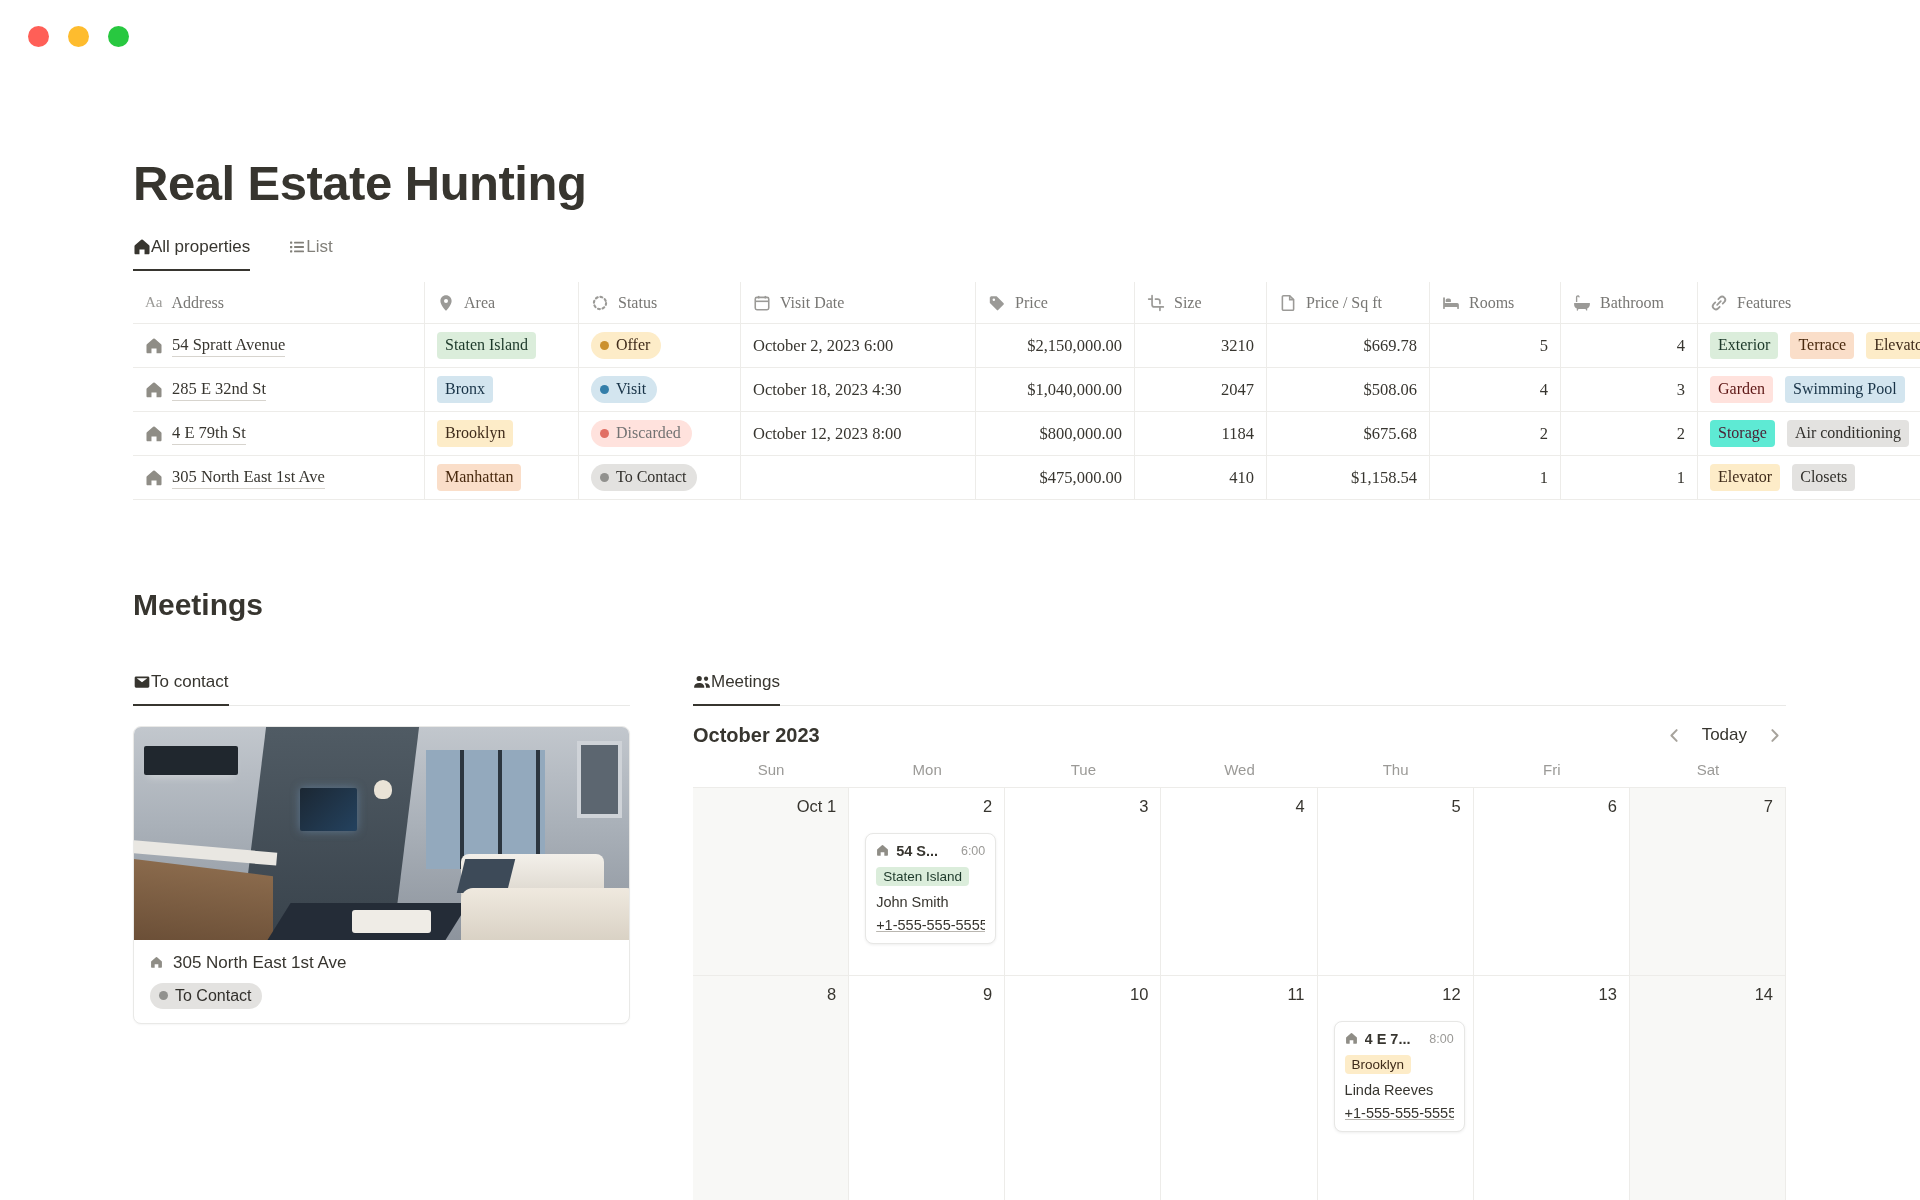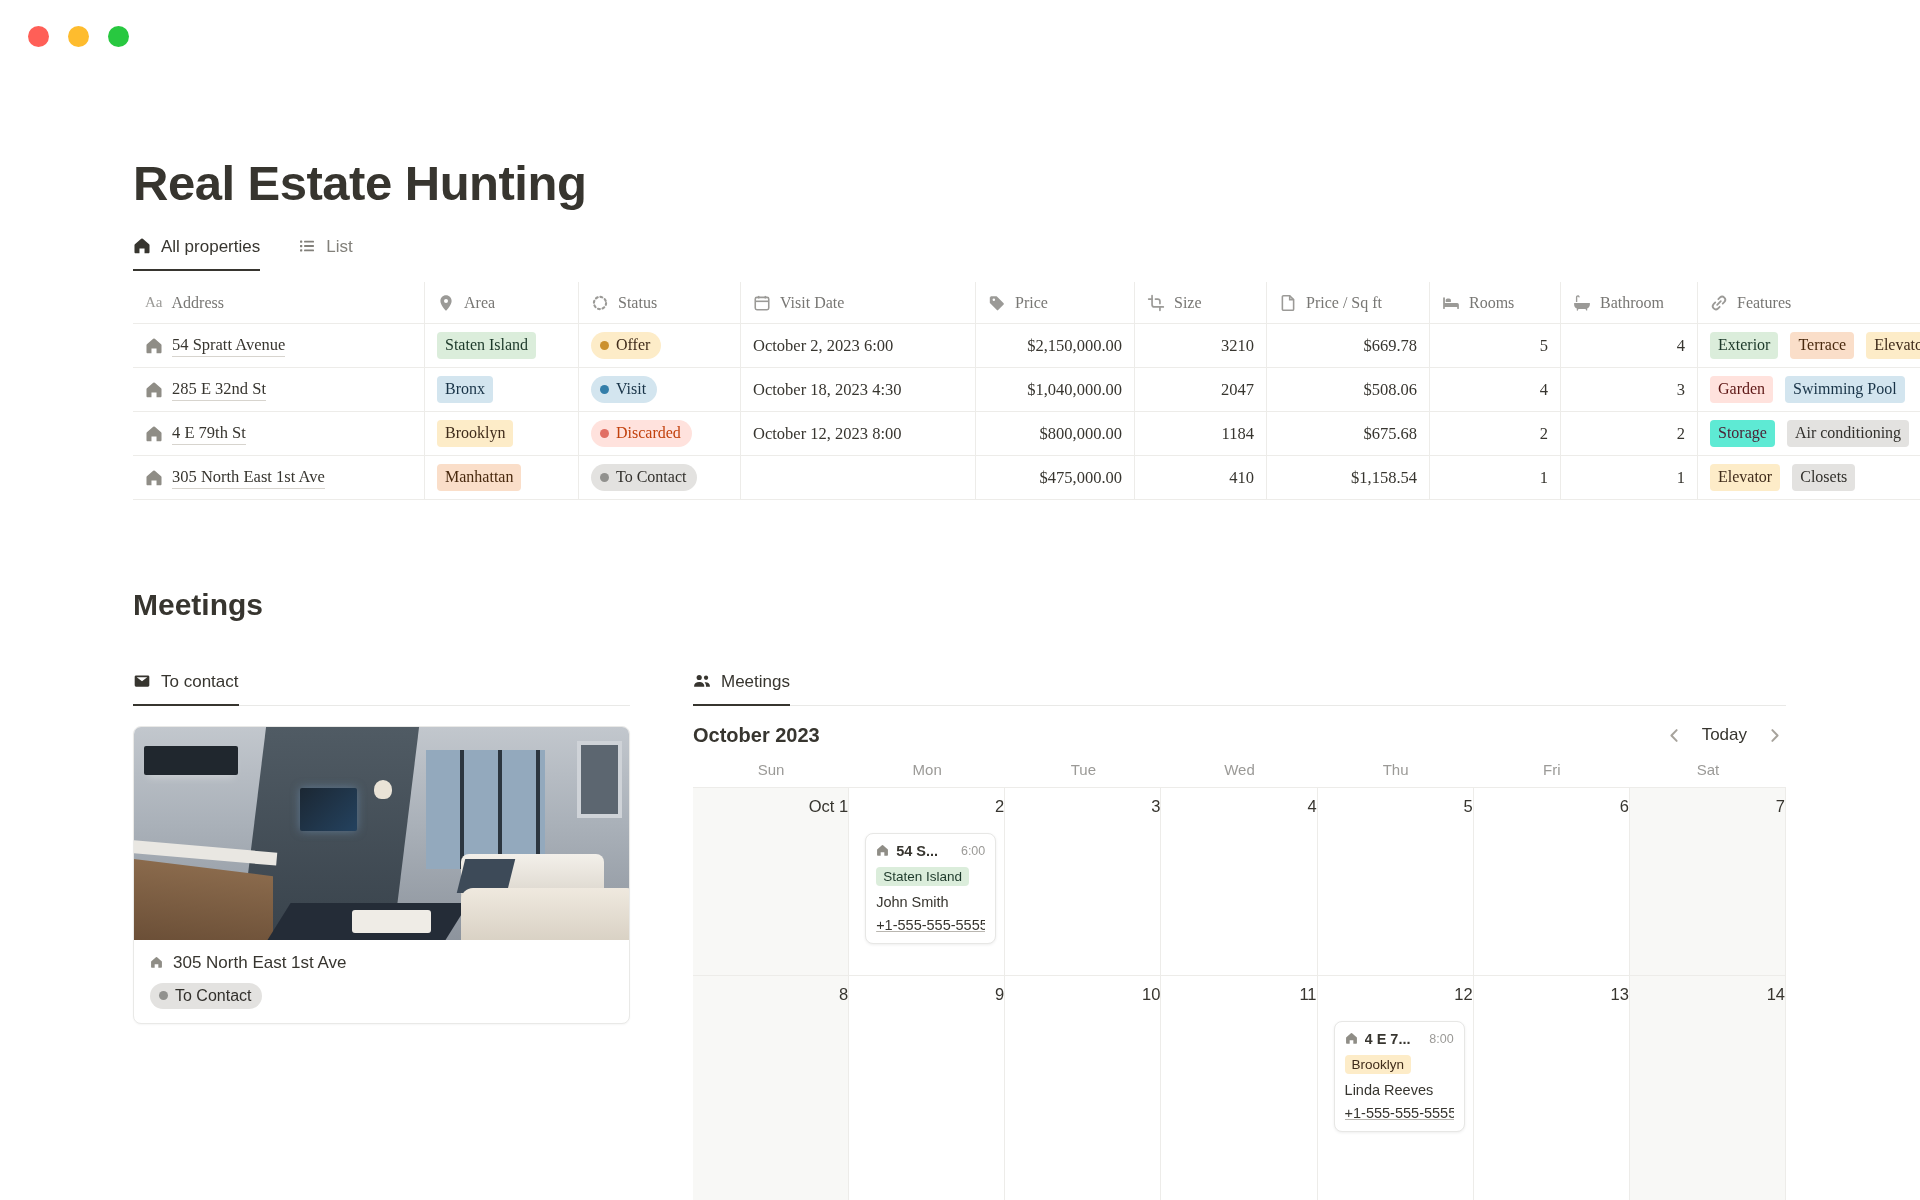--- a/index.html
+++ b/index.html
@@ -9,21 +9,21 @@
   
   .traffic { position:absolute; top:26px; left:28px; display:flex; gap:19px; }
   .light { width:21px; height:21px; border-radius:50%; }
 
   main { padding-left:133px; }
 
   h1[data-name="page-title"] { margin:155px 0 0; font-size:49px; font-weight:700; letter-spacing:-0.5px; }
 
   
   .view-tabs { display:flex; gap:38px; margin-top:26px; }
-  .vtab { display:flex; align-items:flex-start; gap:10px; padding-bottom:12px; font-size:17px;
+  .vtab { display:flex; align-items:center; padding-bottom:12px; font-size:17px;
     font-weight:500; color:#82807a; border-bottom:2.5px solid transparent; cursor:pointer; }
   .vtab.active { color:#37352F; border-color:#37352F; }
   .vtab .ico { color:inherit; }
 
   .ico { display:inline-flex; }
   .ico svg { width:18px; height:18px; display:block; }
   .ico-sm svg { width:13px; height:13px; }
 
   
   .n-table { margin-top:11px;font-family:Liberation Serif, serif; }
@@ -84,21 +84,21 @@
   .chev { color:#A7A39C; cursor:pointer; }
   .chev svg { width:19px; height:19px; display:block; }
   .today-btn { font-size:17px; color:#37352F; cursor:pointer; }
   .day-row { display:grid; grid-template-columns:repeat(7,1fr); margin-top:14px; padding-bottom:9px;
     color:#9B9A97; font-size:15px; text-align:center; }
   .cal-grid { display:grid; grid-template-columns:repeat(7,1fr); border-top:1px solid #EDECE9; }
   .cal-cell { position:relative; border-right:1px solid #EDECE9; border-bottom:1px solid #EDECE9; }
   .cal-cell.w0 { height:188px; }
   .cal-cell.w1 { height:394px; }
   .cal-cell.weekend { background:#F8F8F6; }
-  .cal-date { position:absolute; top:9px; right:0; font-size:16.5px; }
+  .cal-date { position:absolute; top:9px; right:12px; font-size:16.5px; }
   .event-card { position:absolute; top:45px; left:16px; right:8px; background:#fff;
     border:1px solid #E7E7E5; border-radius:8px; box-shadow:0 1px 3px rgba(15,15,15,.07); padding:9px 10px 10px; }
   .e-head { display:flex; align-items:center; gap:7px; }
   .e-head .ico { color:#8F8D86; }
   .e-title { font-weight:700; font-size:14.5px; white-space:nowrap; overflow:hidden; }
   .e-time { margin-left:auto; color:#9B9A97; font-size:12.5px; flex:0 0 auto; }
   .e-tag { display:inline-block; margin-top:8px; font-size:13.5px; padding:2px 7px; border-radius:4px; white-space:nowrap; }
   .e-name { margin-top:8px; font-size:14.5px; }
   .e-phone { margin-top:7px; font-size:14.5px; text-decoration:underline; text-decoration-color:#B9B6B0;
     white-space:nowrap; overflow:hidden; cursor:pointer; }
@@ -313,21 +313,21 @@
             <svg viewBox="0 0 16 16" fill="currentColor">
               <path d="M7.3 1.55 1.67 6.4a1 1 0 0 0-.35.76v6.44c0 .47.38.85.85.85h3.58v-4.3h4.5v4.3h3.58c.47 0 .85-.38.85-.85V7.16a1 1 0 0 0-.35-.76L8.7 1.55a1.07 1.07 0 0 0-1.4 0Z"></path>
             </svg>
           </span>
           <span class="addr-link" data-name="address-link">4 E 79th St</span>
         </div>
         <div class="td" data-name="area-cell">
           <span class="tag" data-name="area-tag" style="background:#FDECC8;color:#402C1B">Brooklyn</span>
         </div>
         <div class="td" data-name="status-cell">
-          <span class="pill" data-name="status-pill" style="background:#FFE2DD;color:#c2410c"><span class="dot" data-name="status-dot" style="background:#E16F64"></span>Discarded</span>
+          <span class="pill" data-name="status-pill" style="background:#FFE2DD;color:#737373"><span class="dot" data-name="status-dot" style="background:#E16F64"></span>Discarded</span>
         </div>
         <div class="td" data-name="visit-date-cell">
           <span data-name="visit-date-text">October 12, 2023 8:00</span>
         </div>
         <div class="td td-num" data-name="price-cell">
           <span data-name="cell-value">$800,000.00</span>
         </div>
         <div class="td td-num" data-name="size-cell">
           <span data-name="cell-value">1184</span>
         </div>

